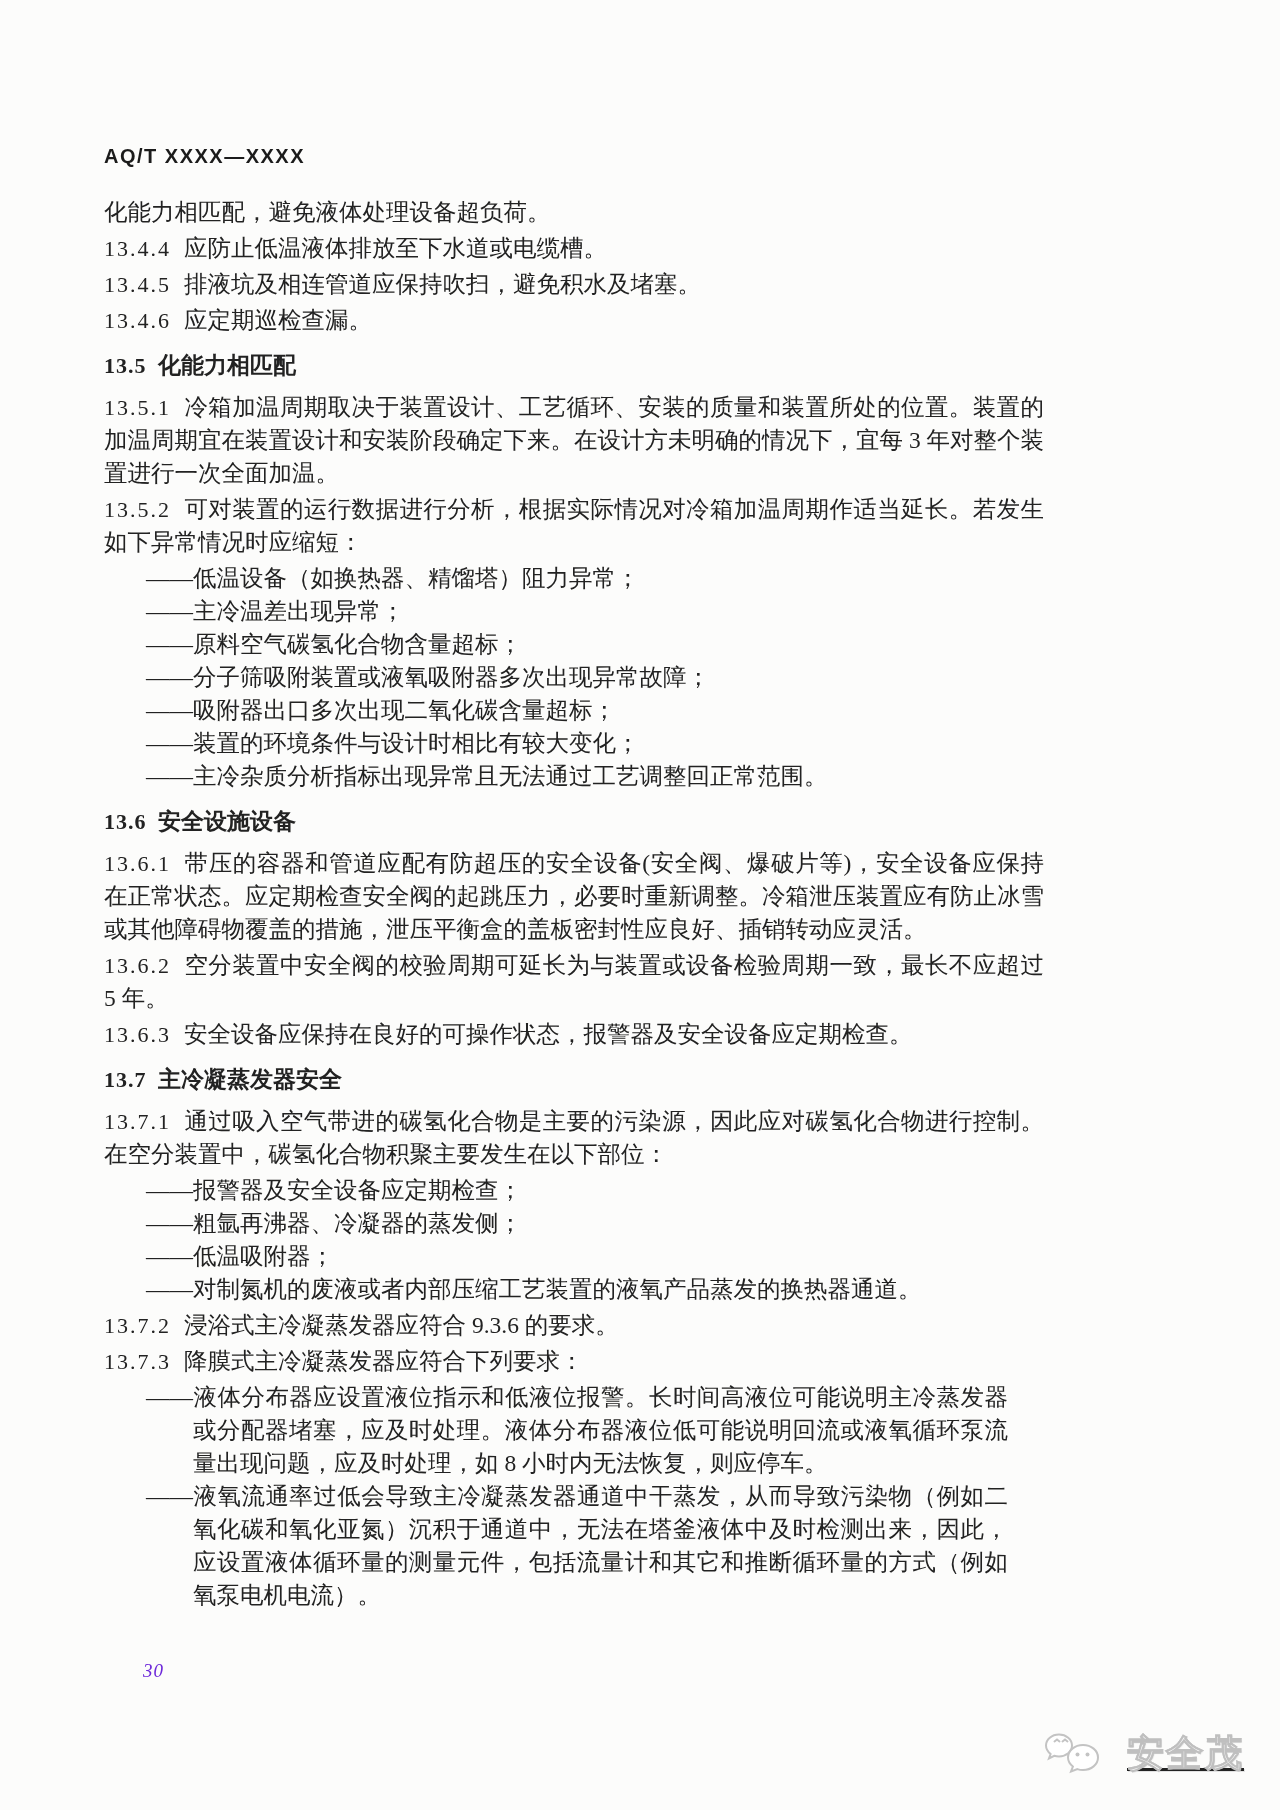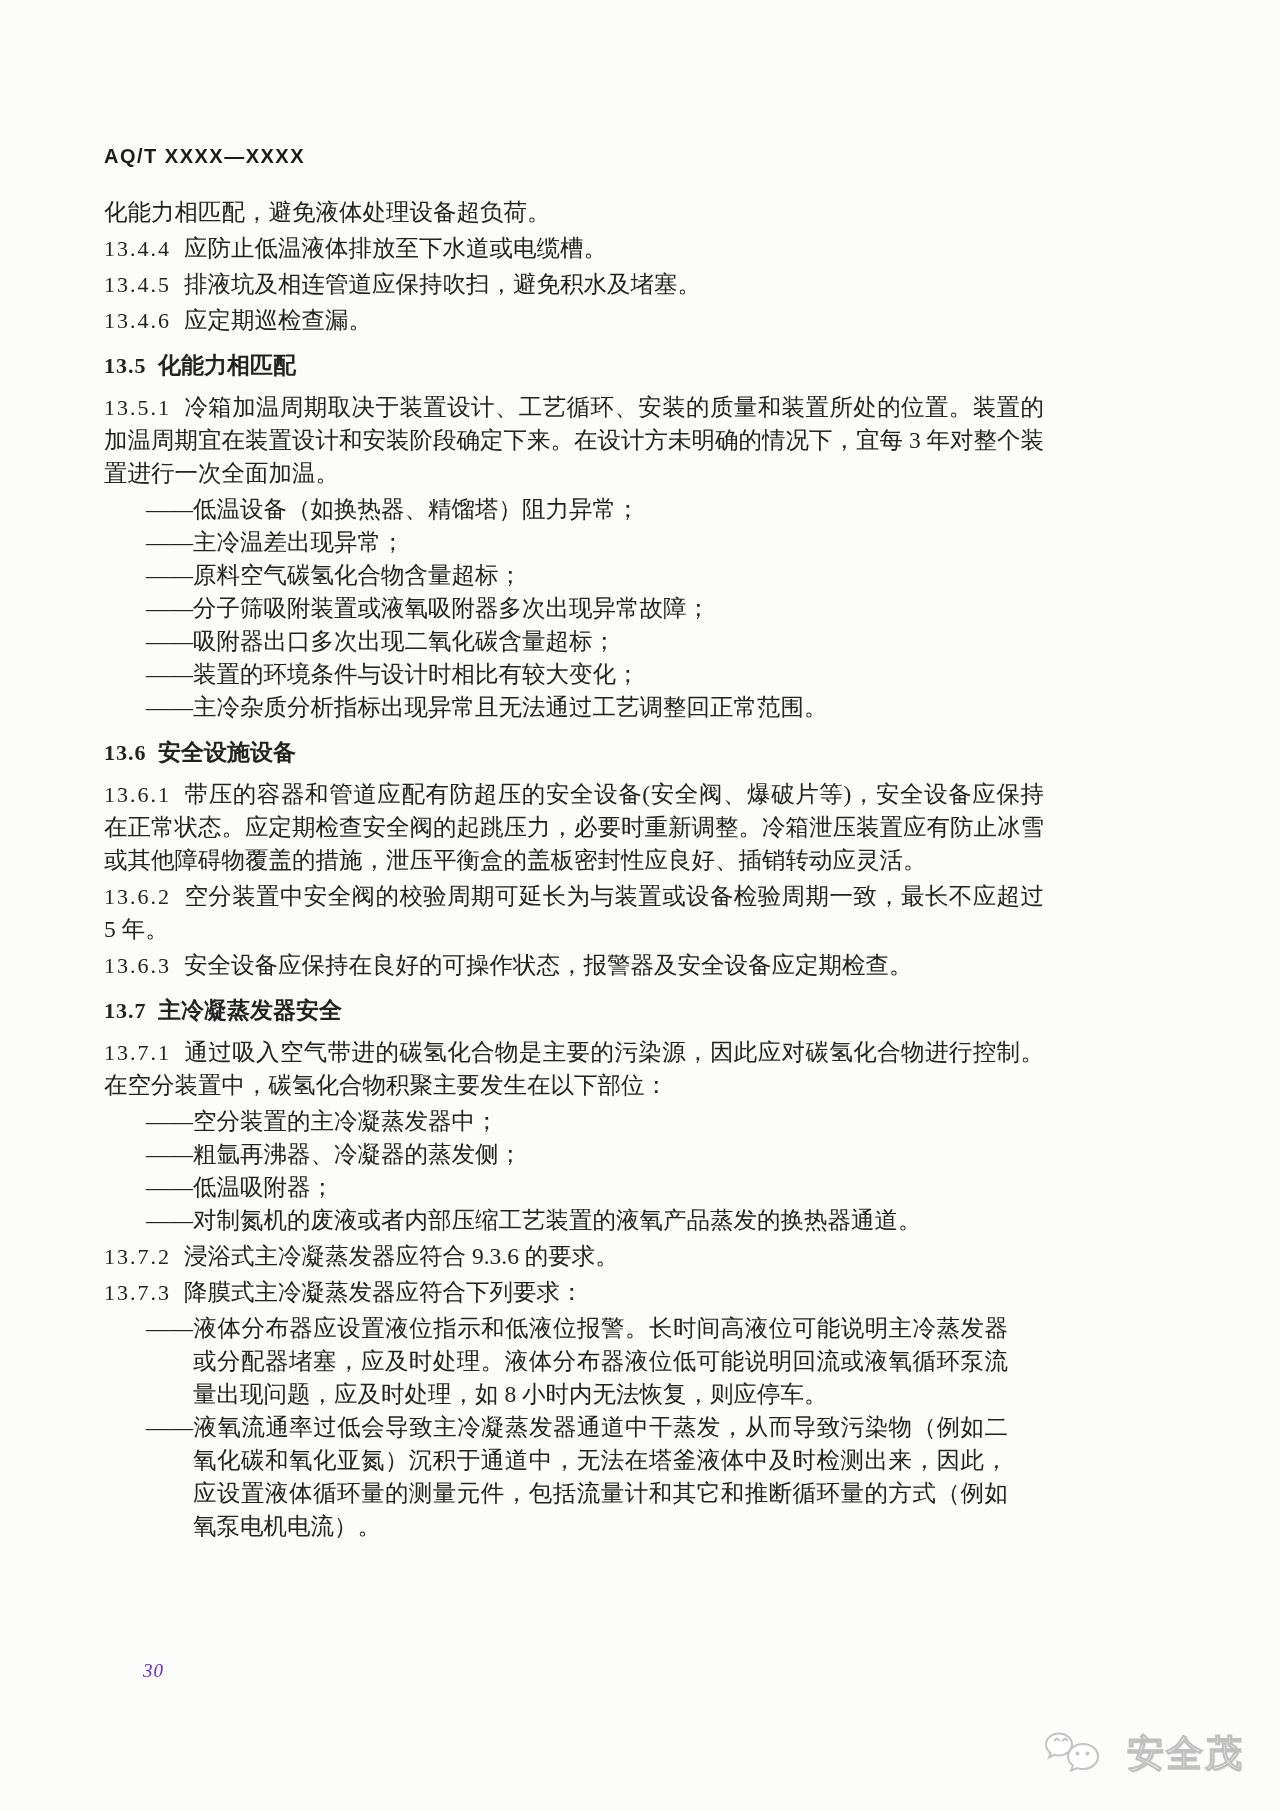--- a/index.html
+++ b/index.html
@@ -38,21 +38,21 @@
   }
   .heading .num { min-width: 54px; letter-spacing: 1px; font-weight: 700; }
   .bullet  { margin: 0 0 0 42px; padding-left: 47px; text-indent: -47px; }
   .bullet2 { margin: 0 36px 0 42px; padding-left: 47px; text-indent: -47px; }
   .page-number {
     position: absolute; left: 143px; top: 1660px;
     font-size: 19px; letter-spacing: 1px; color: #6d28d9; font-style: italic;
   }
   .watermark {
     position: absolute; top: 1729px; right: 36px;
-    display: flex; gap: 26px;
+    display: flex; align-items: center; gap: 26px; text-decoration: underline;
   }
   .wm-text {
     font-family: "Liberation Sans", "DejaVu Sans", sans-serif;
     font-size: 37px; font-weight: 700; letter-spacing: 2px;
     color: #fdfdfd;
     -webkit-text-stroke: 1px #bfbfbf;
     text-shadow: 1px 1px 1px #e2e2e2;
   }
   .wm-icon { display: block; }
 </style>
@@ -61,34 +61,35 @@
 
 <div class="page">
   <div class="doc-code">AQ/T XXXX—XXXX</div>
   <div class="doc-body">
       <div class="blk para"><span>化能力相匹配，避免液体处理设备超负荷。</span></div>
       <div class="blk clause"><span class="num">13.4.4</span><span>应防止低温液体排放至下水道或电缆槽。</span></div>
       <div class="blk clause"><span class="num">13.4.5</span><span>排液坑及相连管道应保持吹扫，避免积水及堵塞。</span></div>
       <div class="blk clause"><span class="num">13.4.6</span><span>应定期巡检查漏。</span></div>
       <div class="blk heading"><span class="num">13.5</span><span>化能力相匹配</span></div>
       <div class="blk clause"><span class="num">13.5.1</span><span>冷箱加温周期取决于装置设计、工艺循环、安装的质量和装置所处的位置。装置的加温周期宜在装置设计和安装阶段确定下来。在设计方未明确的情况下，宜每 3 年对整个装置进行一次全面加温。</span></div>
+      <div class="blk clause"><span class="num">13.5.2</span><span>可对装置的运行数据进行分析，根据实际情况对冷箱加温周期作适当延长。若发生如下异常情况时应缩短：</span></div>
       <div class="blk bullet"><span>——低温设备（如换热器、精馏塔）阻力异常；</span></div>
       <div class="blk bullet"><span>——主冷温差出现异常；</span></div>
       <div class="blk bullet"><span>——原料空气碳氢化合物含量超标；</span></div>
       <div class="blk bullet"><span>——分子筛吸附装置或液氧吸附器多次出现异常故障；</span></div>
       <div class="blk bullet"><span>——吸附器出口多次出现二氧化碳含量超标；</span></div>
       <div class="blk bullet"><span>——装置的环境条件与设计时相比有较大变化；</span></div>
       <div class="blk bullet"><span>——主冷杂质分析指标出现异常且无法通过工艺调整回正常范围。</span></div>
       <div class="blk heading"><span class="num">13.6</span><span>安全设施设备</span></div>
       <div class="blk clause"><span class="num">13.6.1</span><span>带压的容器和管道应配有防超压的安全设备(安全阀、爆破片等)，安全设备应保持在正常状态。应定期检查安全阀的起跳压力，必要时重新调整。冷箱泄压装置应有防止冰雪或其他障碍物覆盖的措施，泄压平衡盒的盖板密封性应良好、插销转动应灵活。</span></div>
       <div class="blk clause"><span class="num">13.6.2</span><span>空分装置中安全阀的校验周期可延长为与装置或设备检验周期一致，最长不应超过 5 年。</span></div>
       <div class="blk clause"><span class="num">13.6.3</span><span>安全设备应保持在良好的可操作状态，报警器及安全设备应定期检查。</span></div>
       <div class="blk heading"><span class="num">13.7</span><span>主冷凝蒸发器安全</span></div>
       <div class="blk clause"><span class="num">13.7.1</span><span>通过吸入空气带进的碳氢化合物是主要的污染源，因此应对碳氢化合物进行控制。在空分装置中，碳氢化合物积聚主要发生在以下部位：</span></div>
-      <div class="blk bullet"><span>——空分装置的主冷凝蒸发器中；</span></div>
+      <div class="blk bullet"><span>——报警器及安全设备应定期检查；</span></div>
       <div class="blk bullet"><span>——粗氩再沸器、冷凝器的蒸发侧；</span></div>
       <div class="blk bullet"><span>——低温吸附器；</span></div>
       <div class="blk bullet"><span>——对制氮机的废液或者内部压缩工艺装置的液氧产品蒸发的换热器通道。</span></div>
       <div class="blk clause"><span class="num">13.7.2</span><span>浸浴式主冷凝蒸发器应符合 9.3.6 的要求。</span></div>
       <div class="blk clause"><span class="num">13.7.3</span><span>降膜式主冷凝蒸发器应符合下列要求：</span></div>
       <div class="blk bullet2"><span>——液体分布器应设置液位指示和低液位报警。长时间高液位可能说明主冷蒸发器或分配器堵塞，应及时处理。液体分布器液位低可能说明回流或液氧循环泵流量出现问题，应及时处理，如 8 小时内无法恢复，则应停车。</span></div>
       <div class="blk bullet2"><span>——液氧流通率过低会导致主冷凝蒸发器通道中干蒸发，从而导致污染物（例如二氧化碳和氧化亚氮）沉积于通道中，无法在塔釜液体中及时检测出来，因此，应设置液体循环量的测量元件，包括流量计和其它和推断循环量的方式（例如氧泵电机电流）。</span></div>
     </div>
 </div>
 

